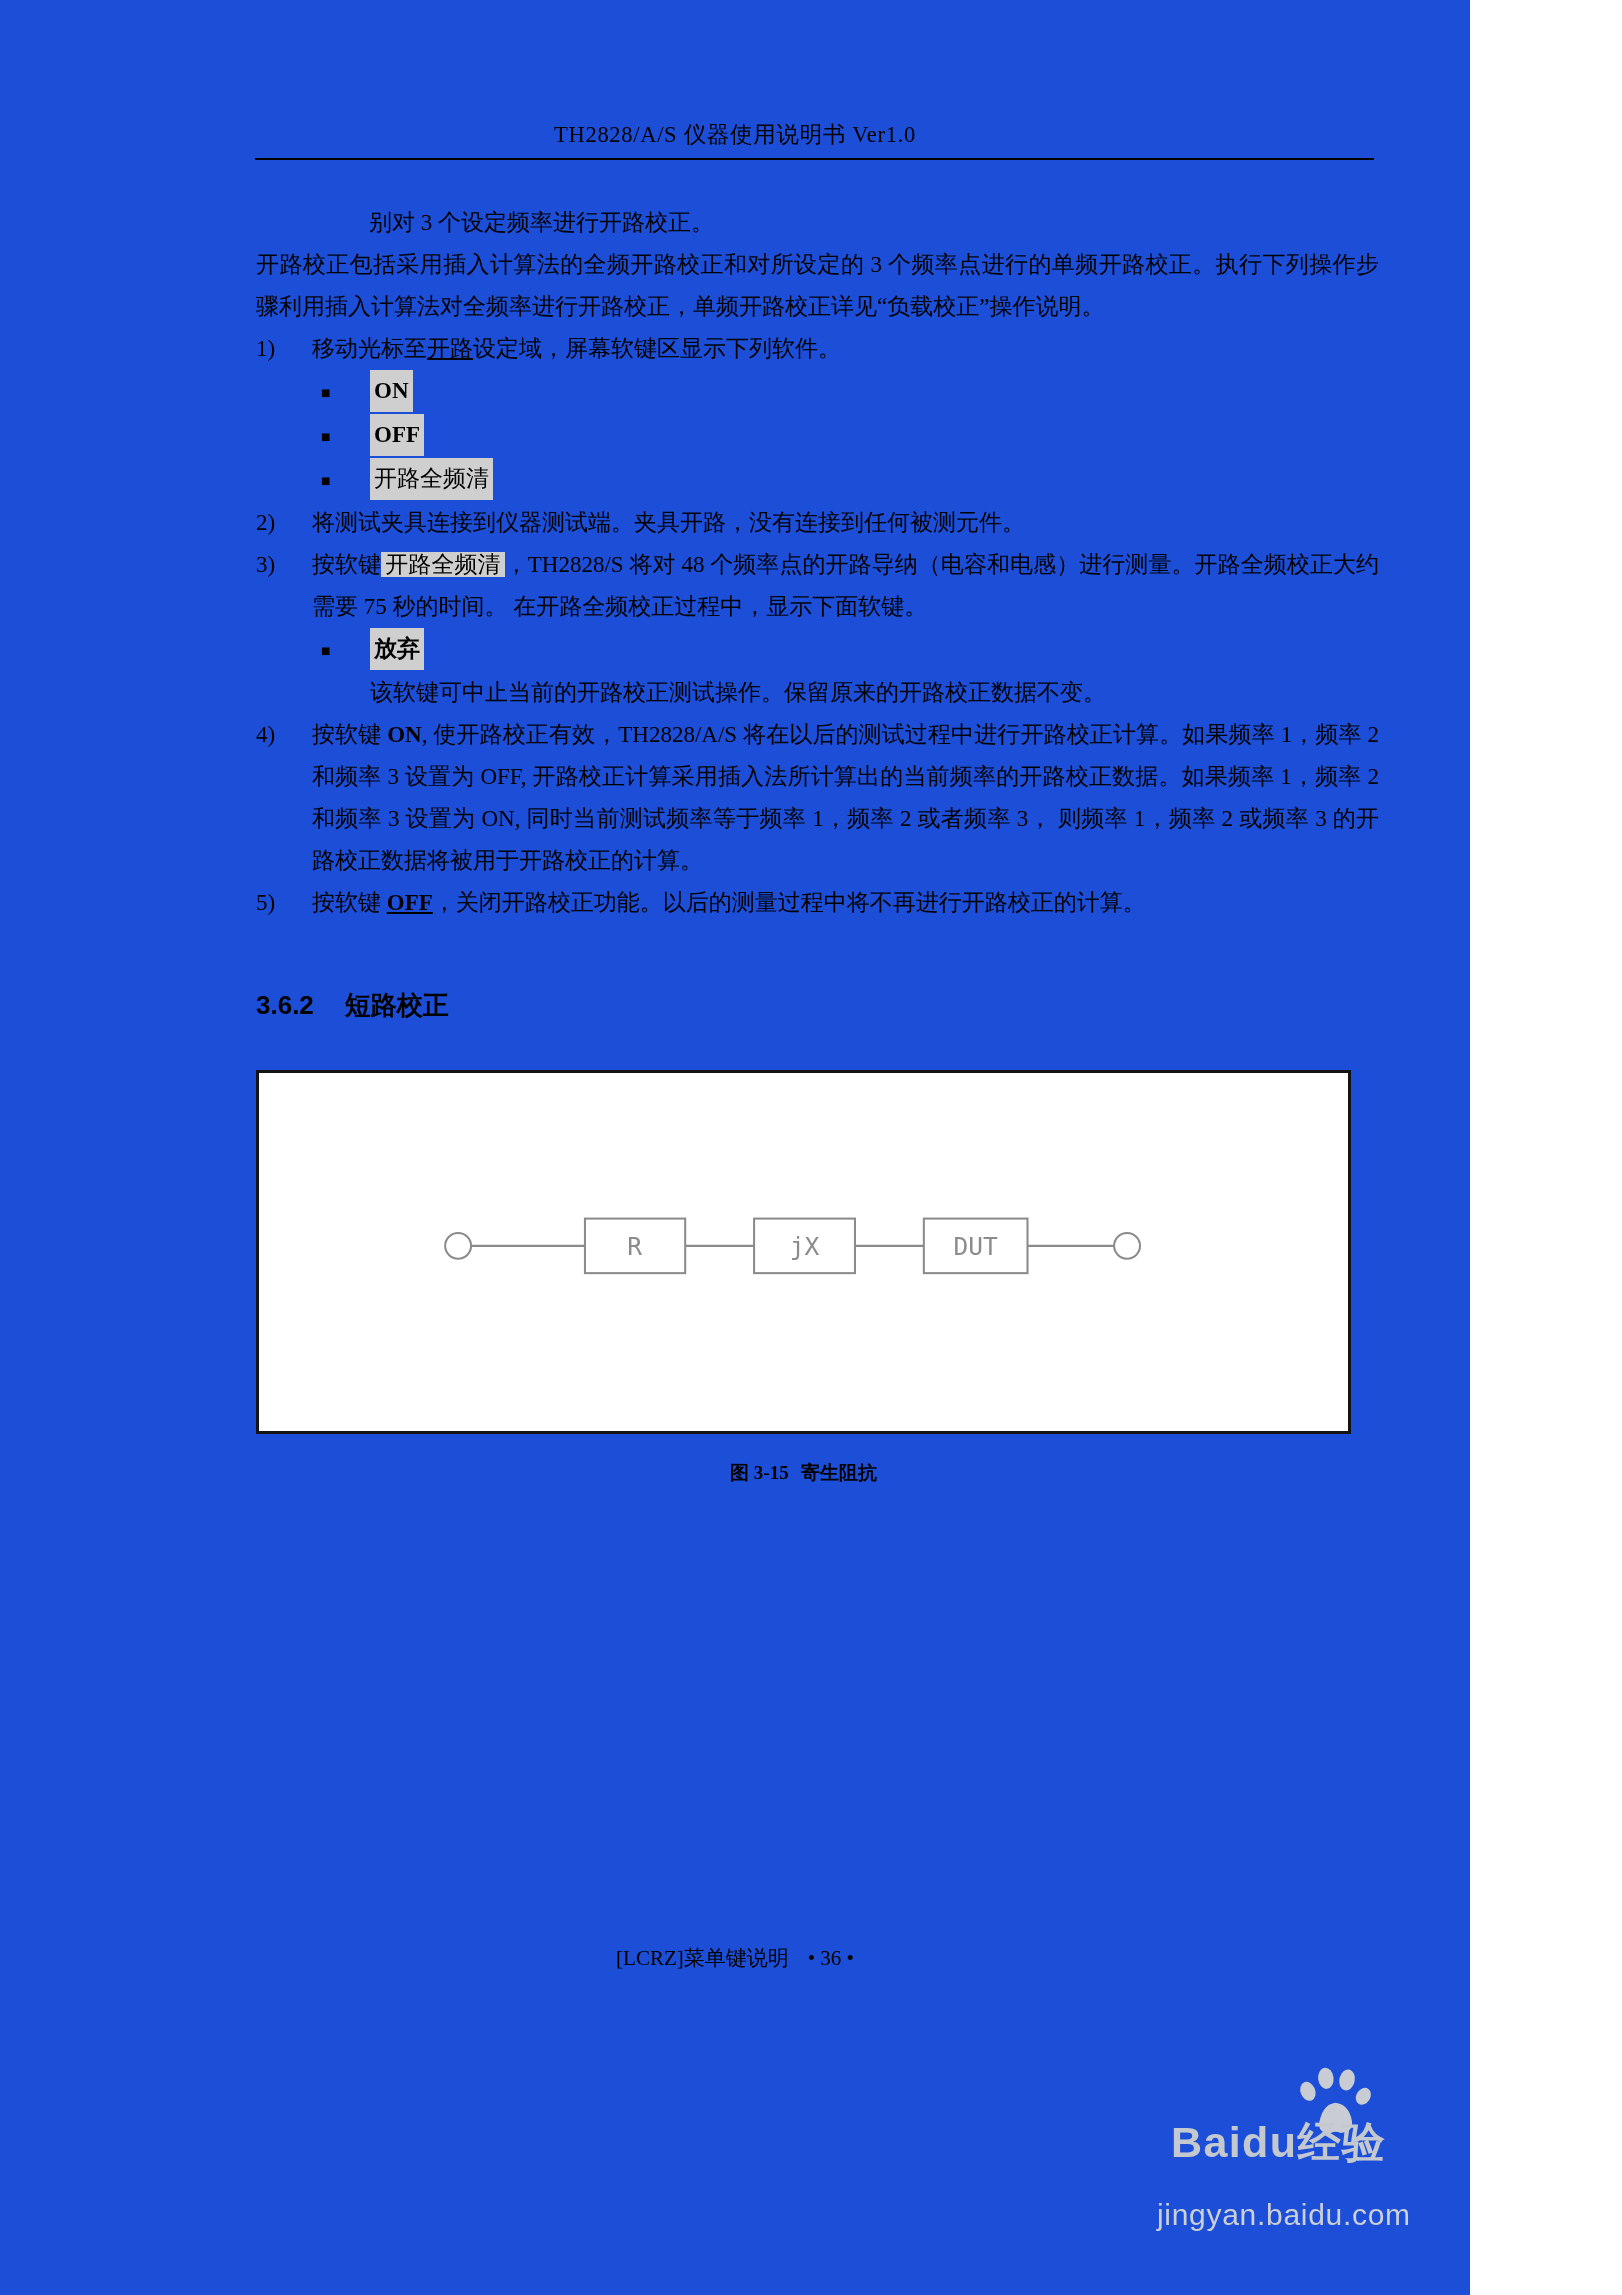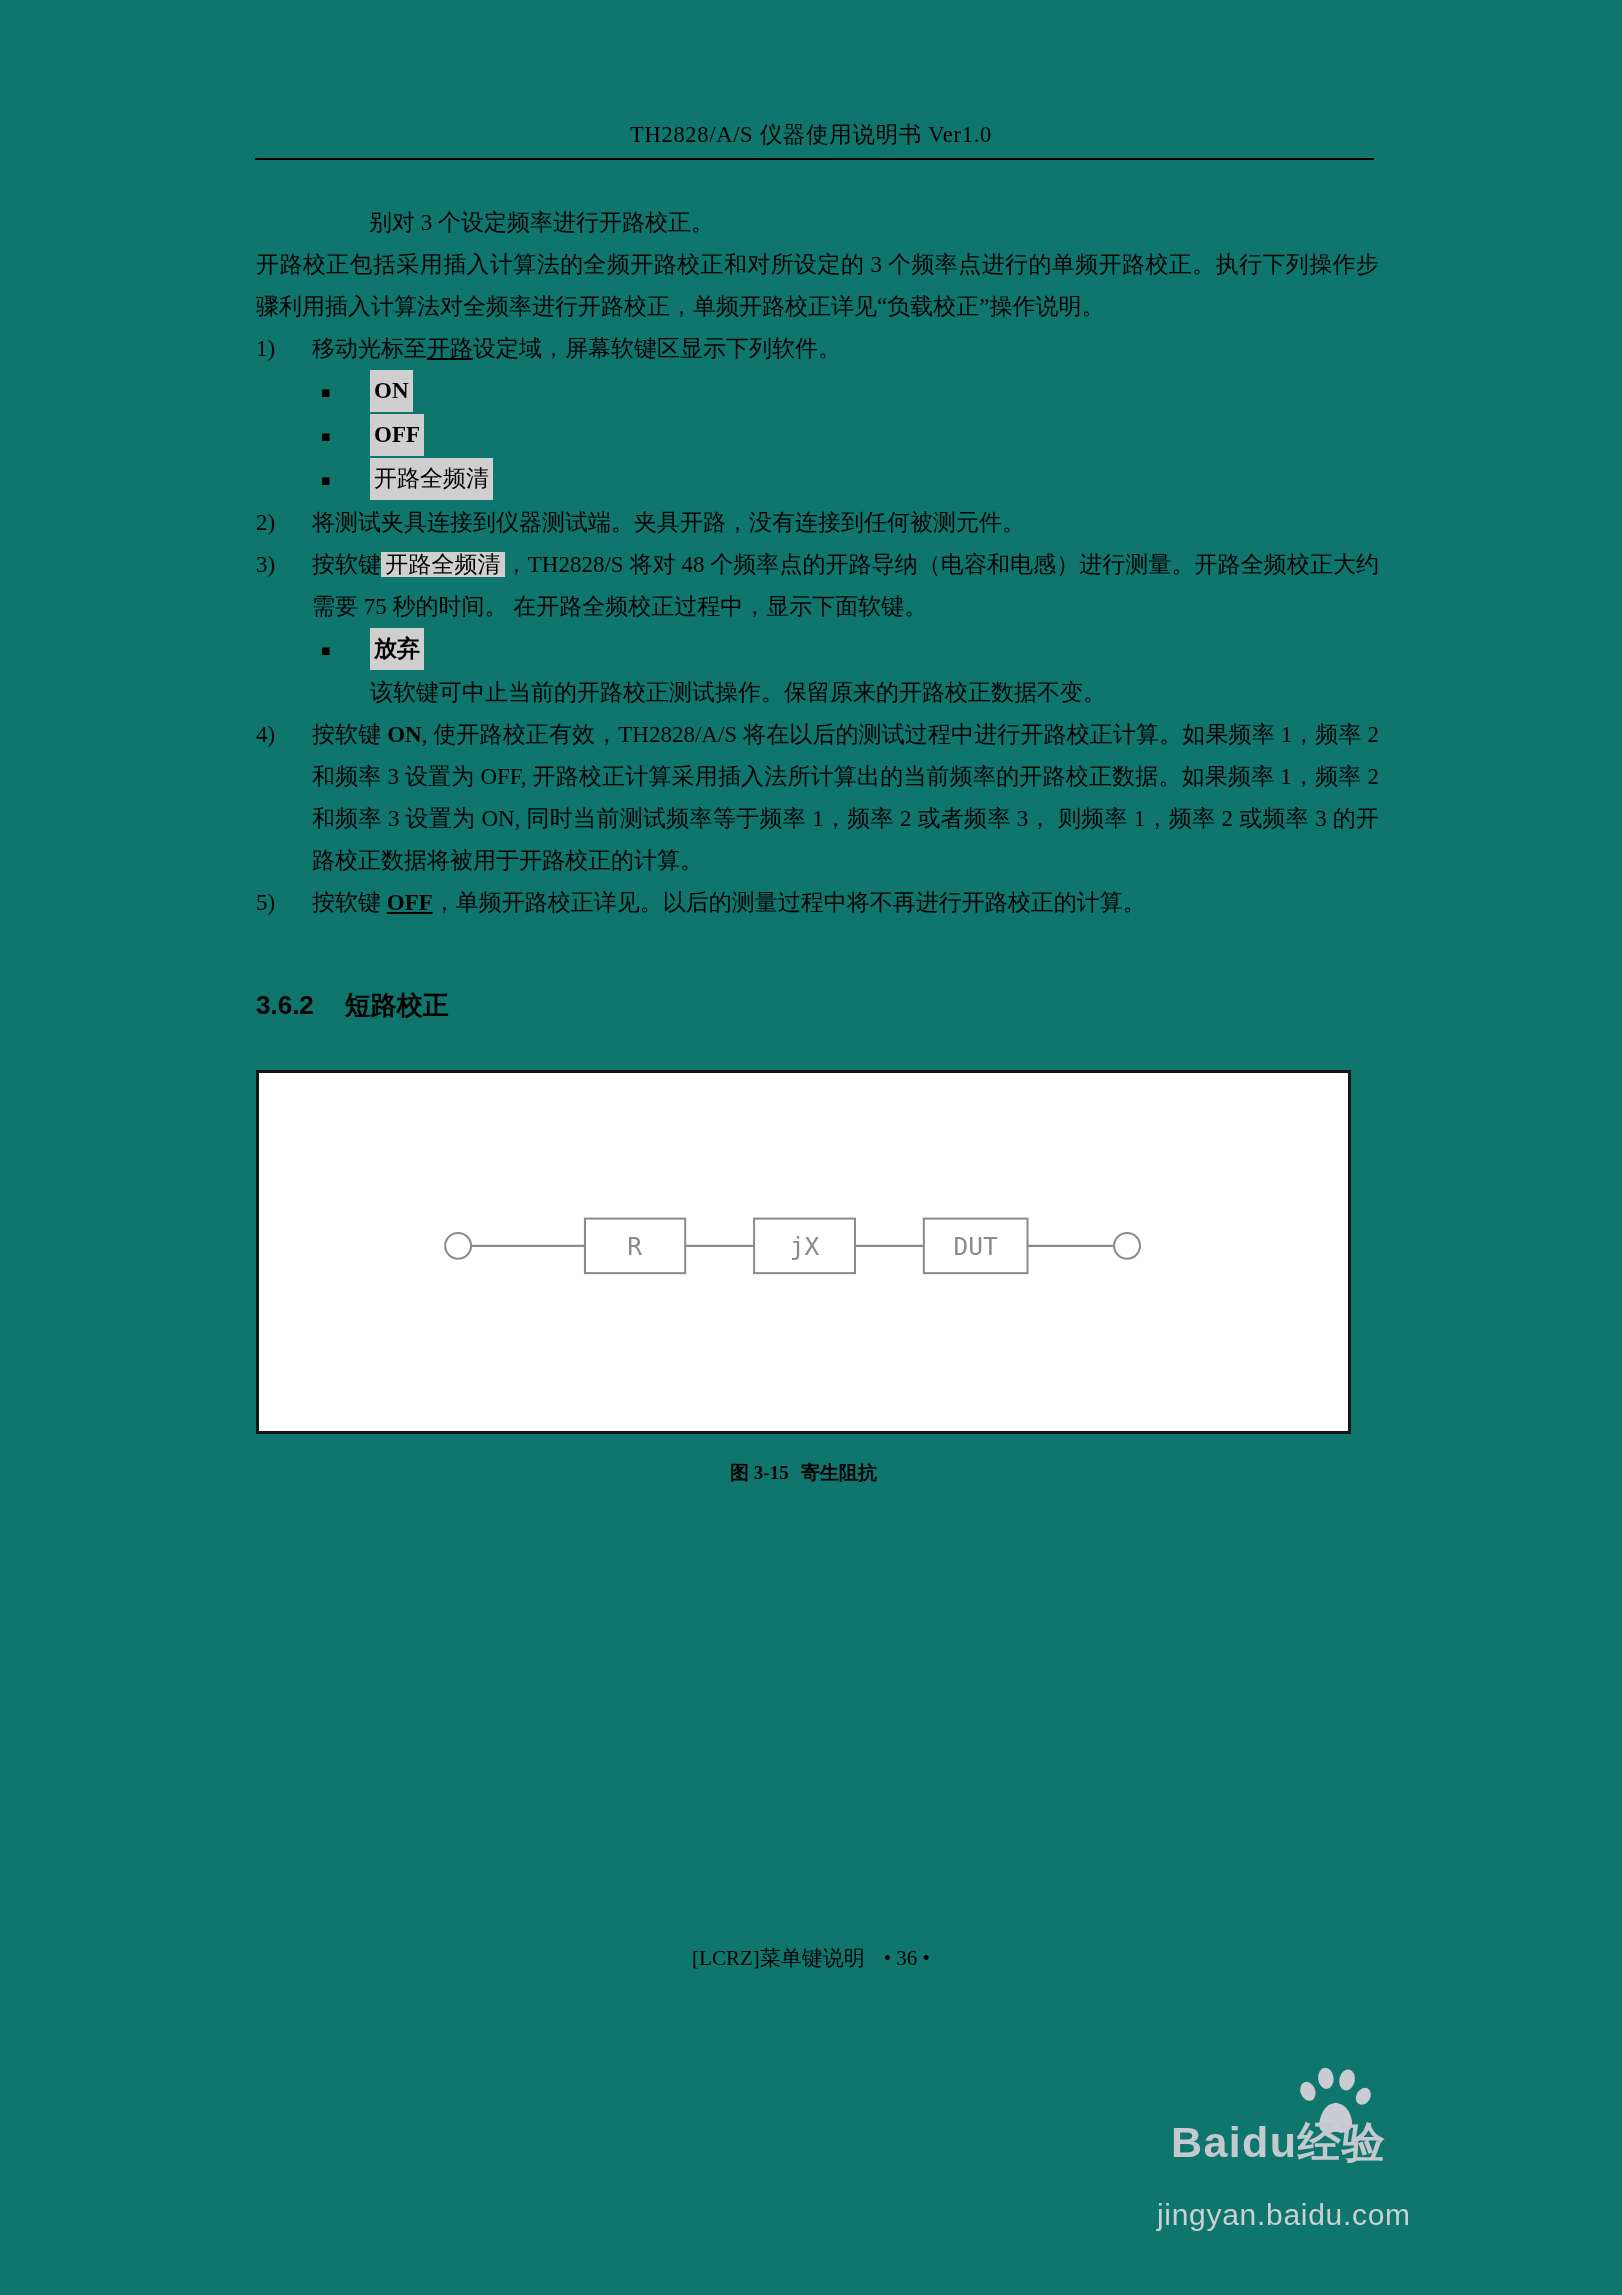--- a/index.html
+++ b/index.html
@@ -1,22 +1,22 @@
 <!DOCTYPE html>
 <html style="font-size:11px"><head>
 <meta charset="utf-8">
 <title>TH2828 Manual Page</title>
 <style>
   * { box-sizing: border-box; }
   html, body { margin: 0; padding: 0; background: #ffffff; }
   .page {
     position: relative;
-    width: 1622px;
+    width: 1470px;
     height: 2295px;
-    background: #0f766e;
+    background: #1d4ed8;
     font-family: "Liberation Serif", "DejaVu Serif", serif;
     color: #000000;
     overflow: hidden;
   }
   .doc-header {
     position: absolute;
     top: 119px; left: 0;
     width: 100%;
     text-align: center;
     font-size: 22.5px;
@@ -165,21 +165,21 @@
     </div>
     <div class="abort-desc">该软键可中止当前的开路校正测试操作。保留原来的开路校正数据不变。</div>
 
     <div class="step">
       <span class="step-num">4)</span>
       <div class="step-body"><span>按软键 </span><span class="b">ON</span><span>, 使开路校正有效，TH2828/A/S 将在以后的测试过程中进行开路校正计算。如果频率 1，频率 2 和频率 3 设置为 OFF, 开路校正计算采用插入法所计算出的当前频率的开路校正数据。如果频率 1，频率 2 和频率 3 设置为 ON, 同时当前测试频率等于频率 1，频率 2 或者频率 3， 则频率 1，频率 2 或频率 3 的开路校正数据将被用于开路校正的计算。</span></div>
     </div>
 
     <div class="step">
       <span class="step-num">5)</span>
-      <div class="step-body"><span>按软键 </span><span class="ub">OFF</span><span>，单频开路校正详见。以后的测量过程中将不再进行开路校正的计算。</span></div>
+      <div class="step-body"><span>按软键 </span><span class="ub">OFF</span><span>，关闭开路校正功能。以后的测量过程中将不再进行开路校正的计算。</span></div>
     </div>
 
     <div class="subsec">
       <span class="subsec-num">3.6.2</span><span>短路校正</span>
     </div>
 
 
     <div class="figure-box">
       <svg viewBox="0 0 1597 524" xmlns="http://www.w3.org/2000/svg" style="font-size:34px">
 

